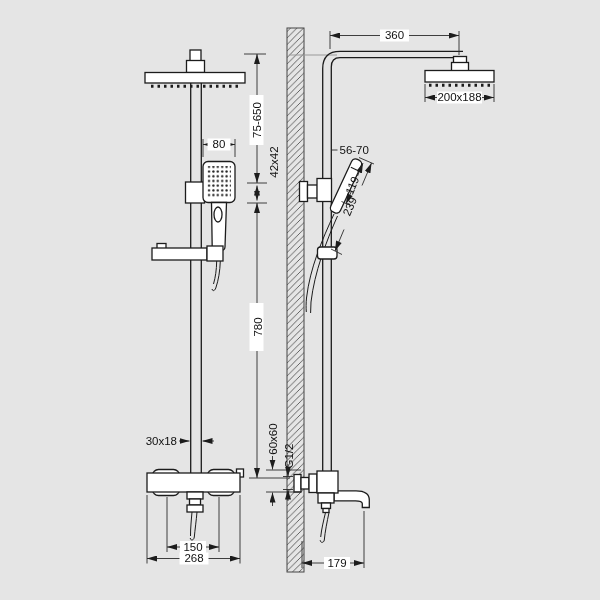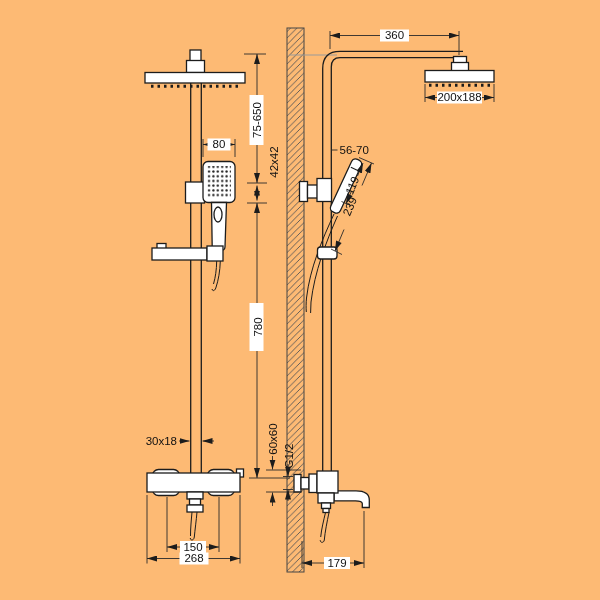--- a/index.html
+++ b/index.html
@@ -1,16 +1,16 @@
 <!DOCTYPE html>
 <html><head>
 <meta charset="utf-8">
 <style>
   html,body{margin:0;padding:0;background:#ffffff;}
-  .canvas{position:relative;width:600px;height:600px;background:#fdba74;overflow:hidden;}
+  .canvas{position:relative;width:600px;height:600px;background:#e5e5e5;overflow:hidden;}
   svg{position:absolute;left:0;top:0;}
   svg text{font-family:"Liberation Sans","DejaVu Sans",sans-serif;font-size:11.5px;fill:#111;}
   .ln{stroke:#1c1c1c;stroke-width:1.3;fill:none;}
   .shape{stroke:#1c1c1c;stroke-width:1.3;fill:#ffffff;}
   .thin{stroke:#1c1c1c;stroke-width:1;fill:none;}
   .dim{stroke:#2a2a2a;stroke-width:0.9;fill:none;}
   .noz{stroke:#1c1c1c;stroke-width:3;stroke-dasharray:2.5,4;fill:none;}
   .txtbg{fill:#ffffff;stroke:none;}
 </style>
 </head>

